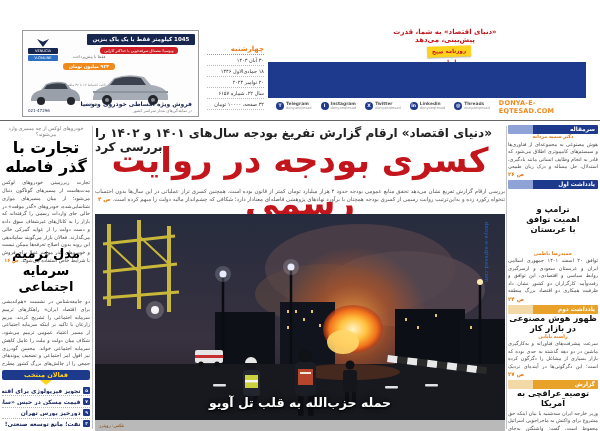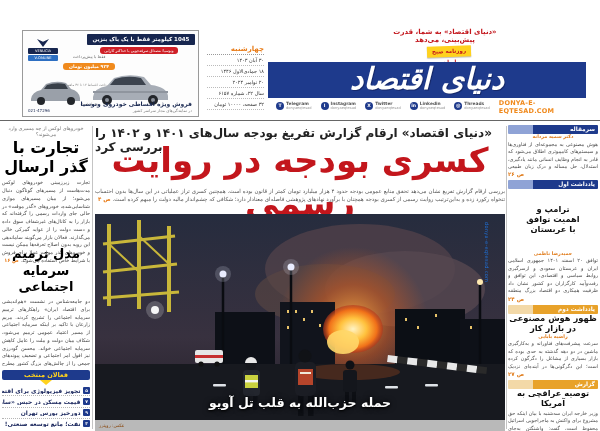--- a/index.html
+++ b/index.html
@@ -132,21 +132,20 @@
     <div class="dl">۳۰ آبان ۱۴۰۳</div>
     <div class="dl">۱۸ جمادی‌الاول ۱۴۴۶</div>
     <div class="dl">۲۰ نوامبر ۲۰۲۴</div>
     <div class="dl">سال ۲۲، شماره ۶۱۵۷</div>
     <div class="dl">۳۲ صفحه، ۱۰۰۰۰ تومان</div>
   </div>
 
   <div class="abs slogan">«دنیای اقتصاد» به شما، قدرت پیش‌بینی، می‌دهد</div>
   <div class="abs tag">روزنامه صبح ایران</div>
   <div class="abs mast-box"></div>
-  <div class="abs mast-title">دنیای اقتصاد</div>
 
   <div class="abs social-row">
     <div class="soc">
       <span class="soc-icon">T</span>
       <span class="soc-txt">
           <span class="soc-name">Telegram</span>
       <span class="soc-handle">donyaeqtesad</span>
         </span>
     </div>
     <div class="soc">
@@ -299,21 +298,21 @@
         <rect x="248" y="156" width="14" height="22" rx="3" fill="#14161c"></rect>
         <circle cx="255" cy="151" r="4.5" fill="#0f1116"></circle>
       </g>
     </svg>
   </div>
   <div class="abs caption">حمله حزب‌الله به قلب تل آویو</div>
   <div class="abs credit-strip">عکس: رویترز</div>
 
   <div class="abs left-col">
     <div class="lc-kicker">خودروهای لوکس از چه مسیری وارد می‌شوند؟</div>
-    <h2 class="lc-title1">تجارت با گذر ارسال</h2>
+    <h2 class="lc-title1">تجارت با گذر فاصله</h2>
     <p class="lc-body" style="margin:0;max-height:62px"><span>تجارت زیرزمینی خودروهای لوکس مدت‌هاست از مسیرهای گوناگون دنبال می‌شود؛ از میان مسیرهای موازی شناسایی‌شده، خودروهای «گذر موقت» در حالی جای واردات رسمی را گرفته‌اند که بازار را به کانال‌های غیرشفاف سوق داده و دست دولت را از عواید گمرکی خالی می‌گذارند. فعالان بازار می‌گویند ساماندهی این رویه بدون اصلاح تعرفه‌ها ممکن نیست و خودروهای گذر موقت عملا برای فروش با شرایط خاص استفاده می‌شوند.</span>
        <span class="page-ref">ص ۱۶</span></p>
     <h2 class="lc-title2">مدل ترمیم سرمایه اجتماعی</h2>
     <p class="lc-body" style="margin:0;max-height:68px;overflow:hidden"><span>دو جامعه‌شناس در نشست «هم‌اندیشی برای اقتصاد ایران» راهکارهای ترمیم سرمایه اجتماعی را تشریح کردند. مریم زارعان با تاکید بر اینکه سرمایه اجتماعی از مسیر اعتماد عمومی ترمیم می‌شود، شکاف میان دولت و ملت را عامل کاهش سرمایه اجتماعی خواند. محسن گودرزی نیز افول امر اجتماعی و تضعیف پیوندهای جمعی را از چالش‌های بزرگ کشور مطرح کرد و پیشنهاد داد بازسازی اعتماد از مجرای مشارکت واقعی شهروندان در تصمیم‌ها آغاز شود.</span>
        </p>
     <div class="picks-bar">فعالان منتخب</div>
     <div class="picks-chevron"></div>
     <div class="pick">
       <span class="pick-num">۵</span>
       <span class="pick-label">تجویز فیزیولوژی برای اقتصاد</span>

